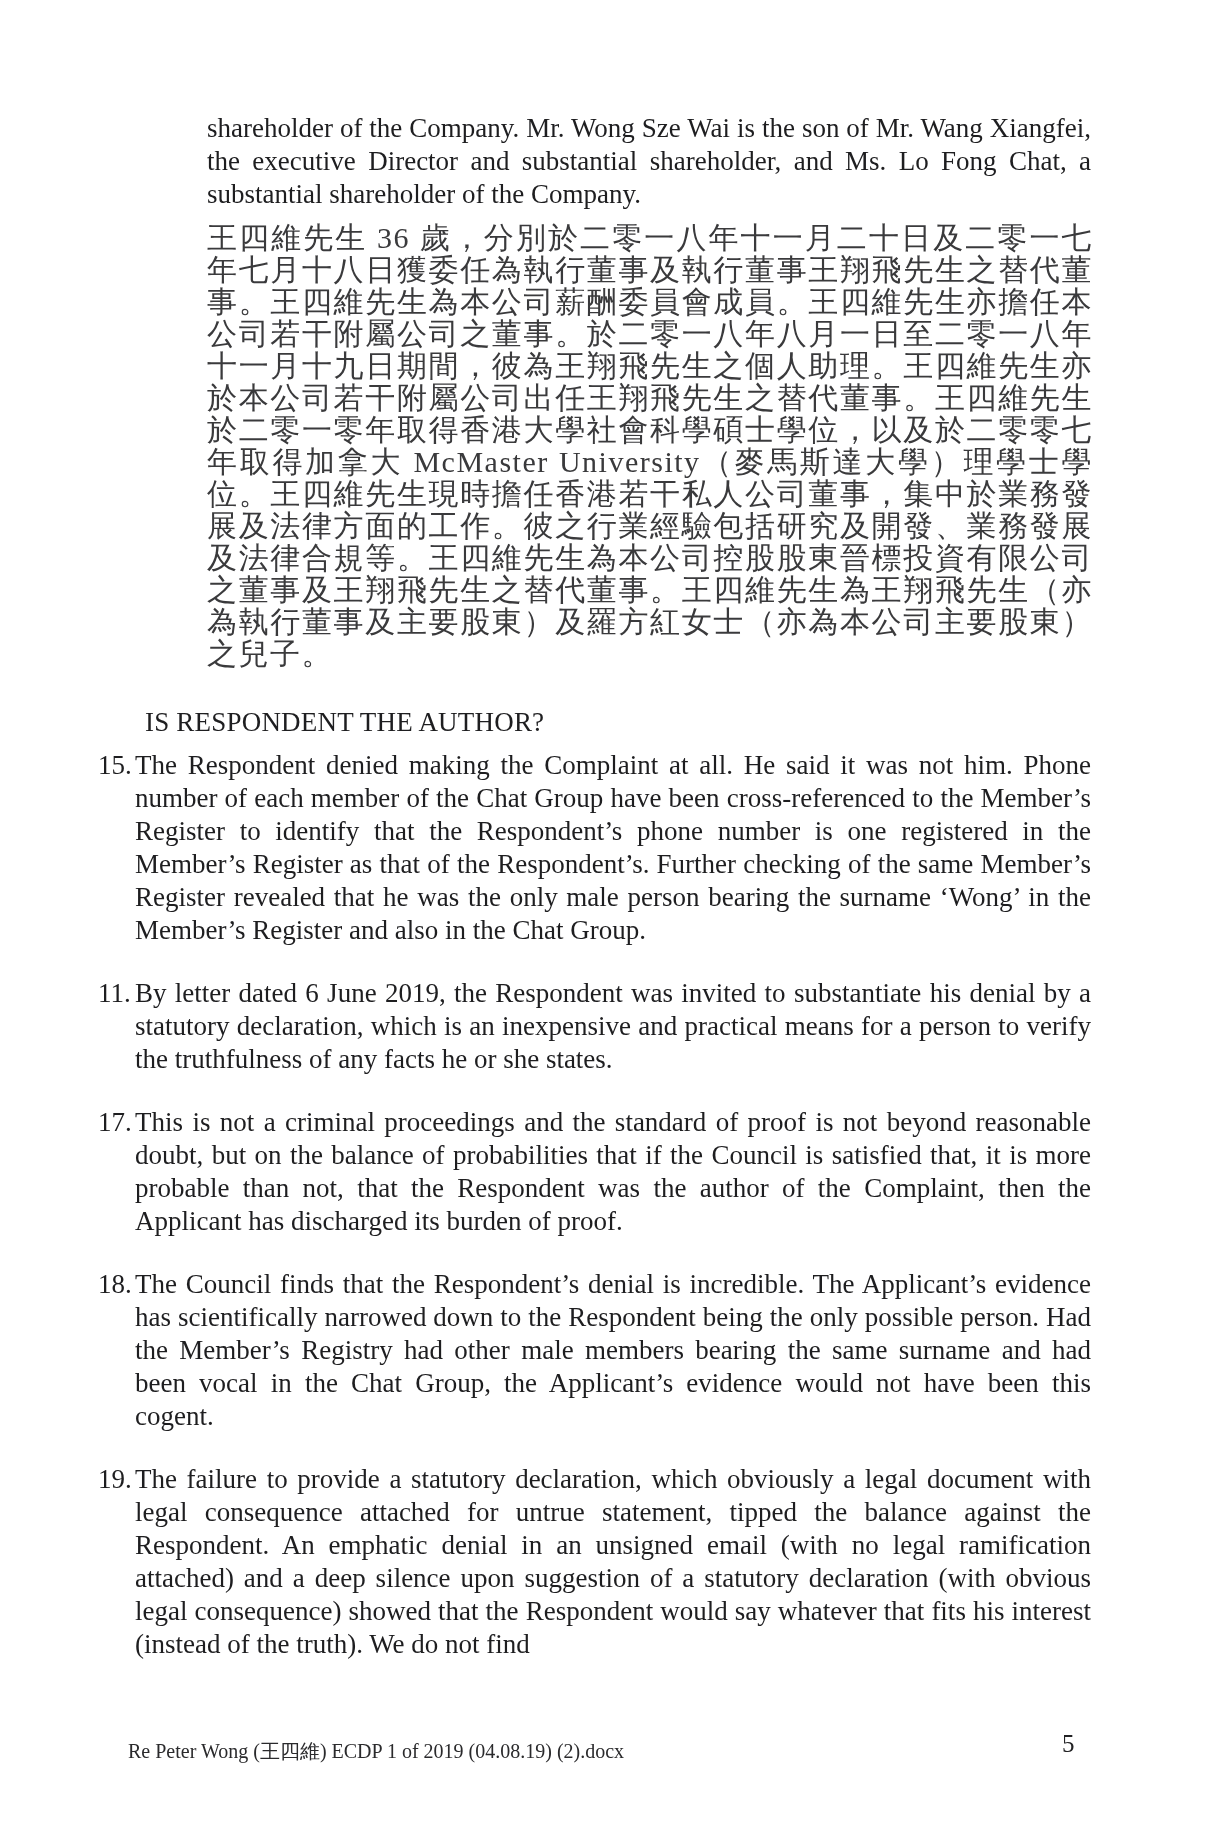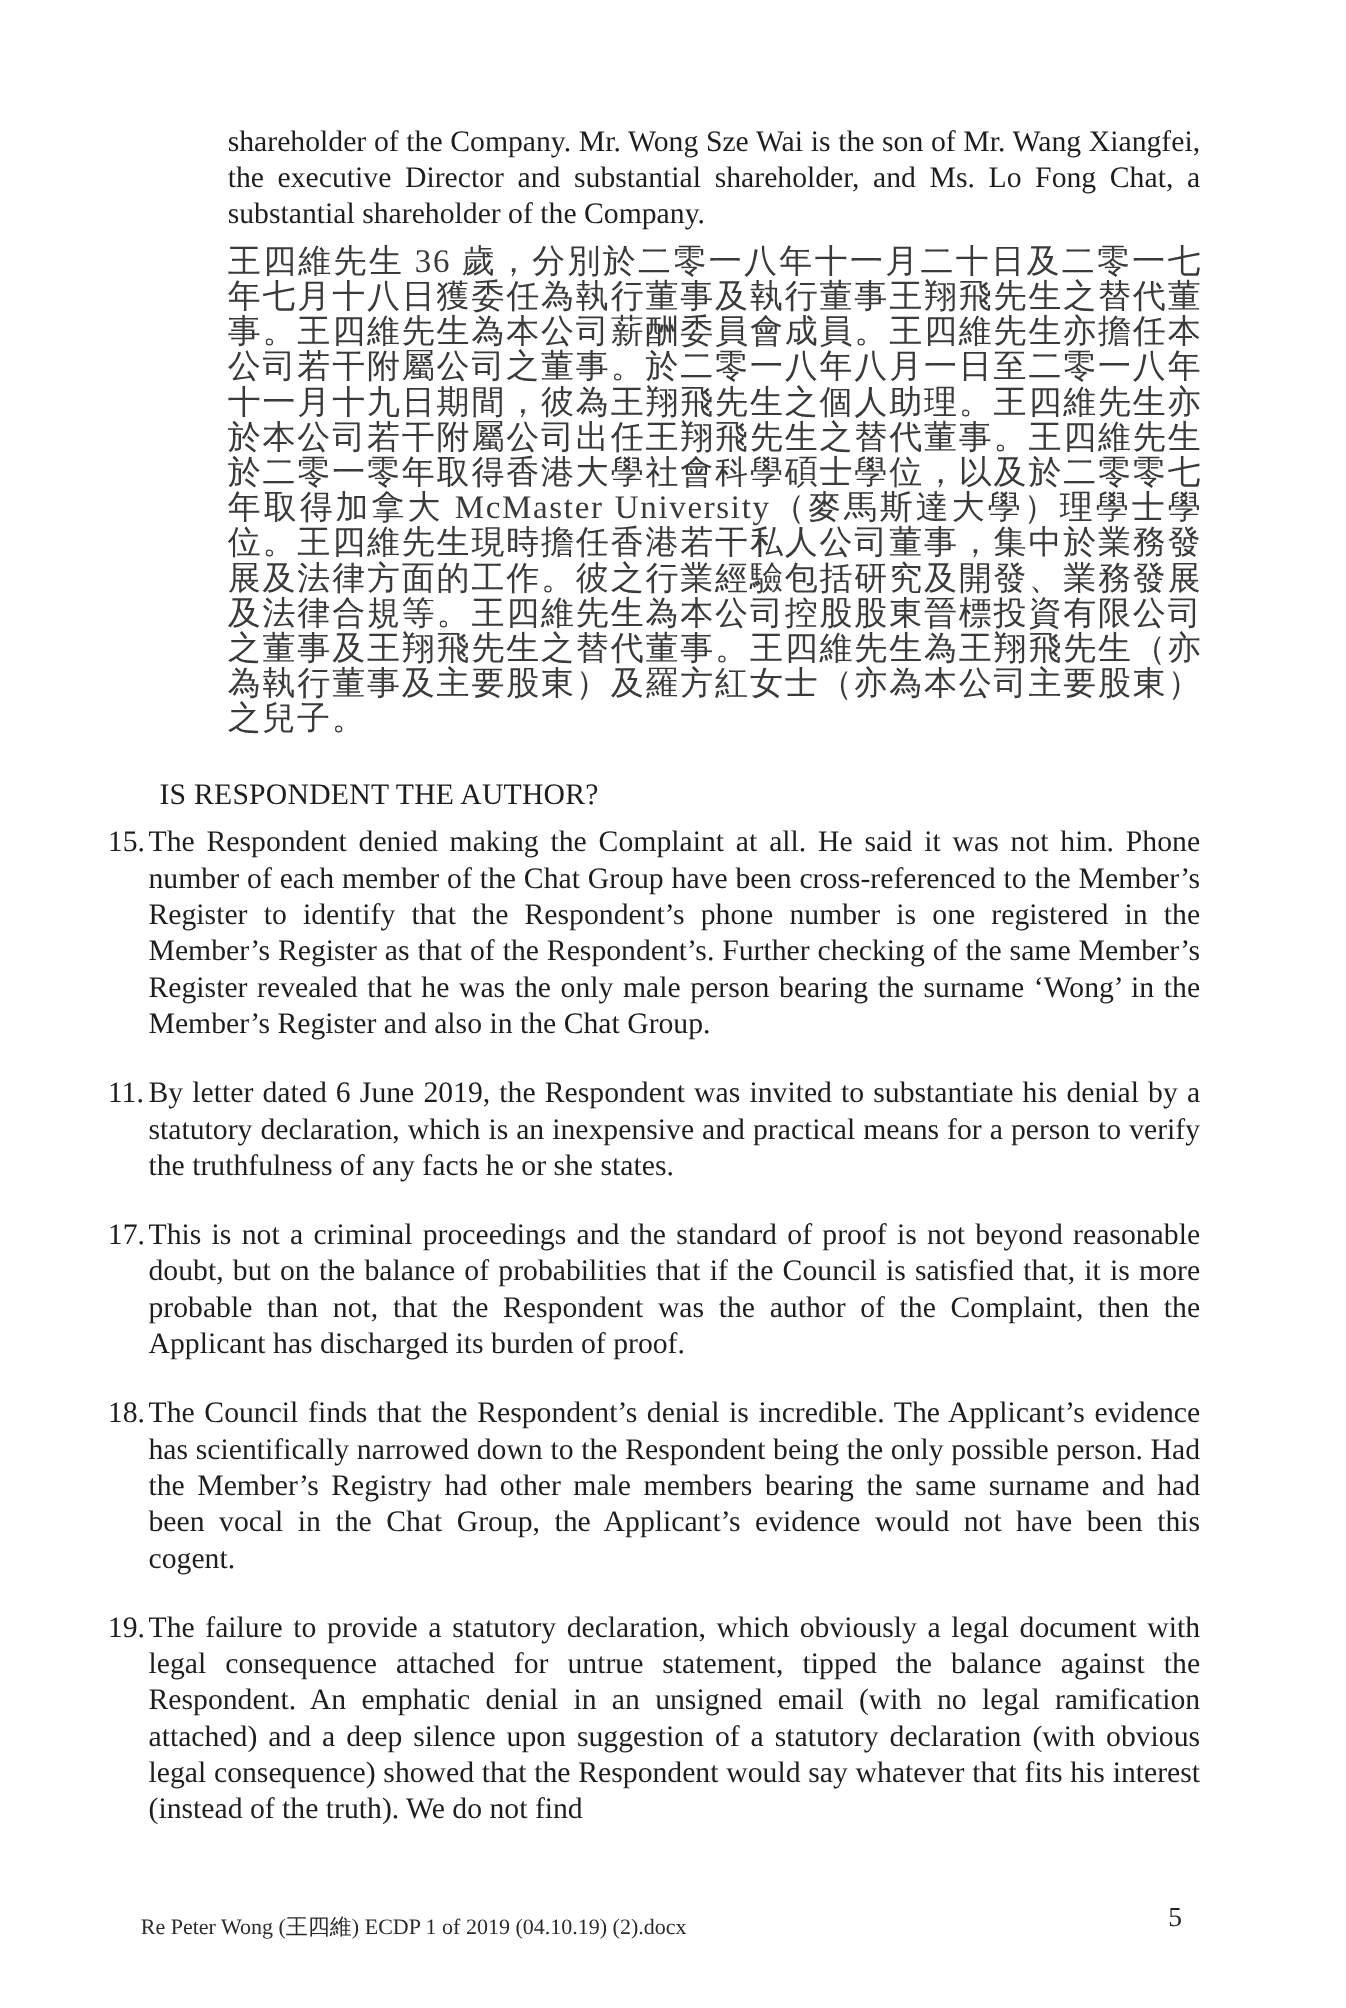--- a/index.html
+++ b/index.html
@@ -91,17 +91,17 @@
   <h2 class="heading">IS RESPONDENT THE AUTHOR?</h2>
 
   <div class="list" id="para-list">
       <div class="item"><span class="num">15.</span><span>The Respondent denied making the Complaint at all.  He said it was not him. Phone number of each member of the Chat Group have been cross-referenced to the Member’s Register to identify that the Respondent’s phone number is one registered in the Member’s Register as that of the Respondent’s.  Further checking of the same Member’s Register revealed that he was the only male person bearing the surname ‘Wong’ in the Member’s Register and also in the Chat Group.</span></div>
       <div class="item"><span class="num">11.</span><span>By letter dated 6 June 2019, the Respondent was invited to substantiate his denial by a statutory declaration, which is an inexpensive and practical means for a person to verify the truthfulness of any facts he or she states.</span></div>
       <div class="item"><span class="num">17.</span><span>This is not a criminal proceedings and the standard of proof is not beyond reasonable doubt, but on the balance of probabilities that if the Council is satisfied that, it is more probable than not, that the Respondent was the author of the Complaint, then the Applicant has discharged its burden of proof.</span></div>
       <div class="item"><span class="num">18.</span><span>The Council finds that the Respondent’s denial is incredible.  The Applicant’s evidence has scientifically narrowed down to the Respondent being the only possible person.  Had the Member’s Registry had other male members bearing the same surname and had been vocal in the Chat Group, the Applicant’s evidence would not have been this cogent.</span></div>
       <div class="item"><span class="num">19.</span><span>The failure to provide a statutory declaration, which obviously a legal document with legal consequence attached for untrue statement, tipped the balance against the Respondent.  An emphatic denial in an unsigned email (with no legal ramification attached) and a deep silence upon suggestion of a statutory declaration (with obvious legal consequence) showed that the Respondent would say whatever that fits his interest (instead of the truth).  We do not find</span></div>
     </div>
 
-  <div class="footer-line">Re Peter Wong (王四維) ECDP 1 of 2019 (04.10.19) (2).docx</div>
+  <div class="footer-line">Re Peter Wong (王四維) ECDP 1 of 2019 (04.08.19) (2).docx</div>
 
   <div class="page-num">5</div>
 
 </div>
 
 </body></html>

